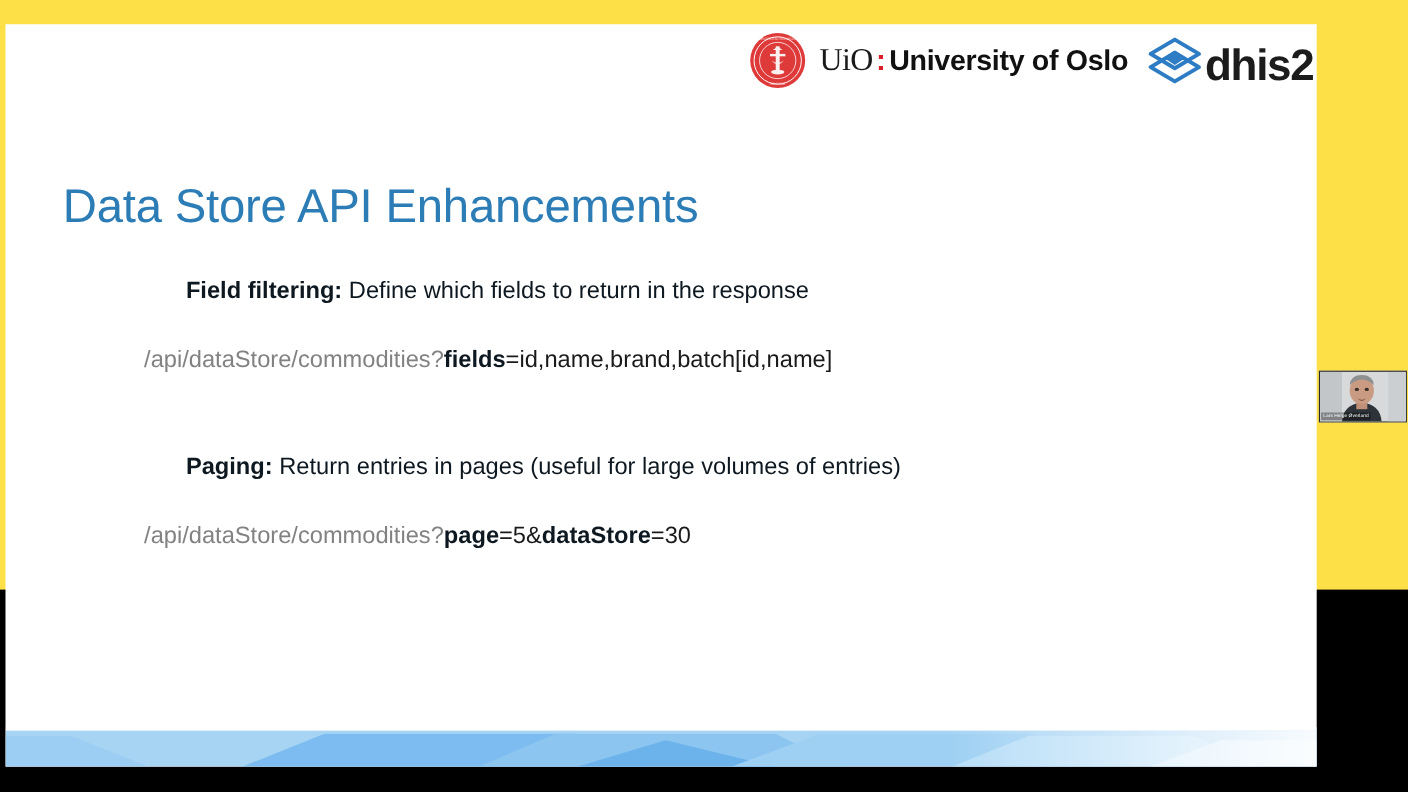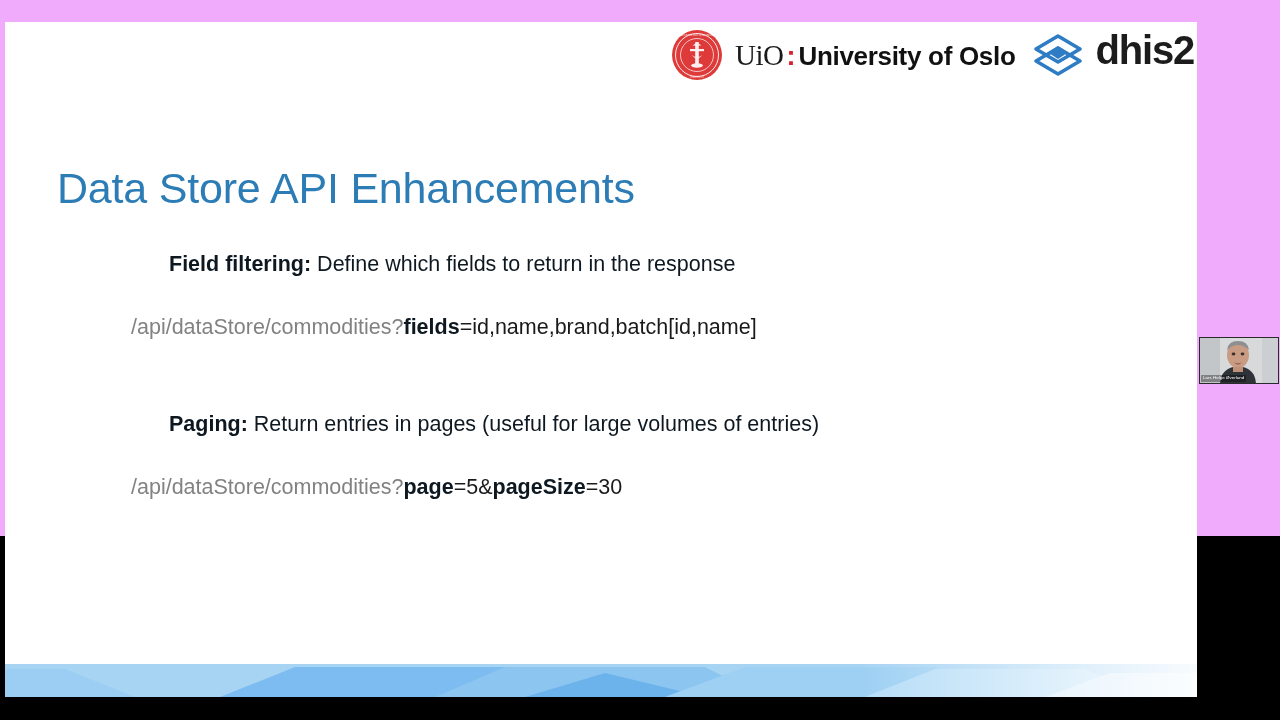--- a/index.html
+++ b/index.html
@@ -12,21 +12,21 @@
   }
   body {
     font-family: "Liberation Sans", sans-serif;
   }
 
   
   #screen {
     position: relative;
     width: 1280px;
     height: 536px;
-    background: #f0abfc;
+    background: #fde047;
   }
 
   
   #slide {
     position: absolute;
     left: 5px;
     top: 22px;
     width: 1192px;
     height: 675px;
     background: #ffffff;
@@ -78,22 +78,21 @@
   .uio-full {
     font-family: "Liberation Sans", sans-serif;
     font-size: 26px;
     font-weight: bold;
     color: #111111;
     letter-spacing: -0.3px;
   }
 
   .dhis2-lockup {
     display: flex;
-    align-items: flex-start;
-    gap: 10px;
+    align-items: flex-end;
   }
   .dhis2-mark {
     width: 56px;
     height: 50px;
     flex: 0 0 56px;
   }
   .dhis2-word {
     font-family: "Liberation Sans", sans-serif;
     font-size: 40px;
     font-weight: bold;
@@ -256,21 +255,21 @@
         </div>
       </div>
 
       <div class="block-gap"></div>
 
       <div class="block">
         <div class="statement">
           <span class="lead">Paging:</span><span> Return entries in pages (useful for large volumes of entries)</span>
         </div>
         <div class="endpoint">
-          <span class="path">/api/dataStore/commodities?</span><span class="param">page</span><span class="val">=5&amp;</span><span class="param">pageSize</span><span class="val">=30</span>
+          <span class="path">/api/dataStore/commodities?</span><span class="param">page</span><span class="val">=5&amp;</span><span class="param">dataStore</span><span class="val">=30</span>
         </div>
       </div>
 
     </div>
 
     <div id="footer-band">
       <svg width="1192" height="36" viewBox="0 0 1192 36" preserveAspectRatio="none">
         <defs>
           <linearGradient id="fade" x1="0" y1="0" x2="1" y2="0">
             <stop offset="0" stop-color="#ffffff" stop-opacity="0"></stop>

